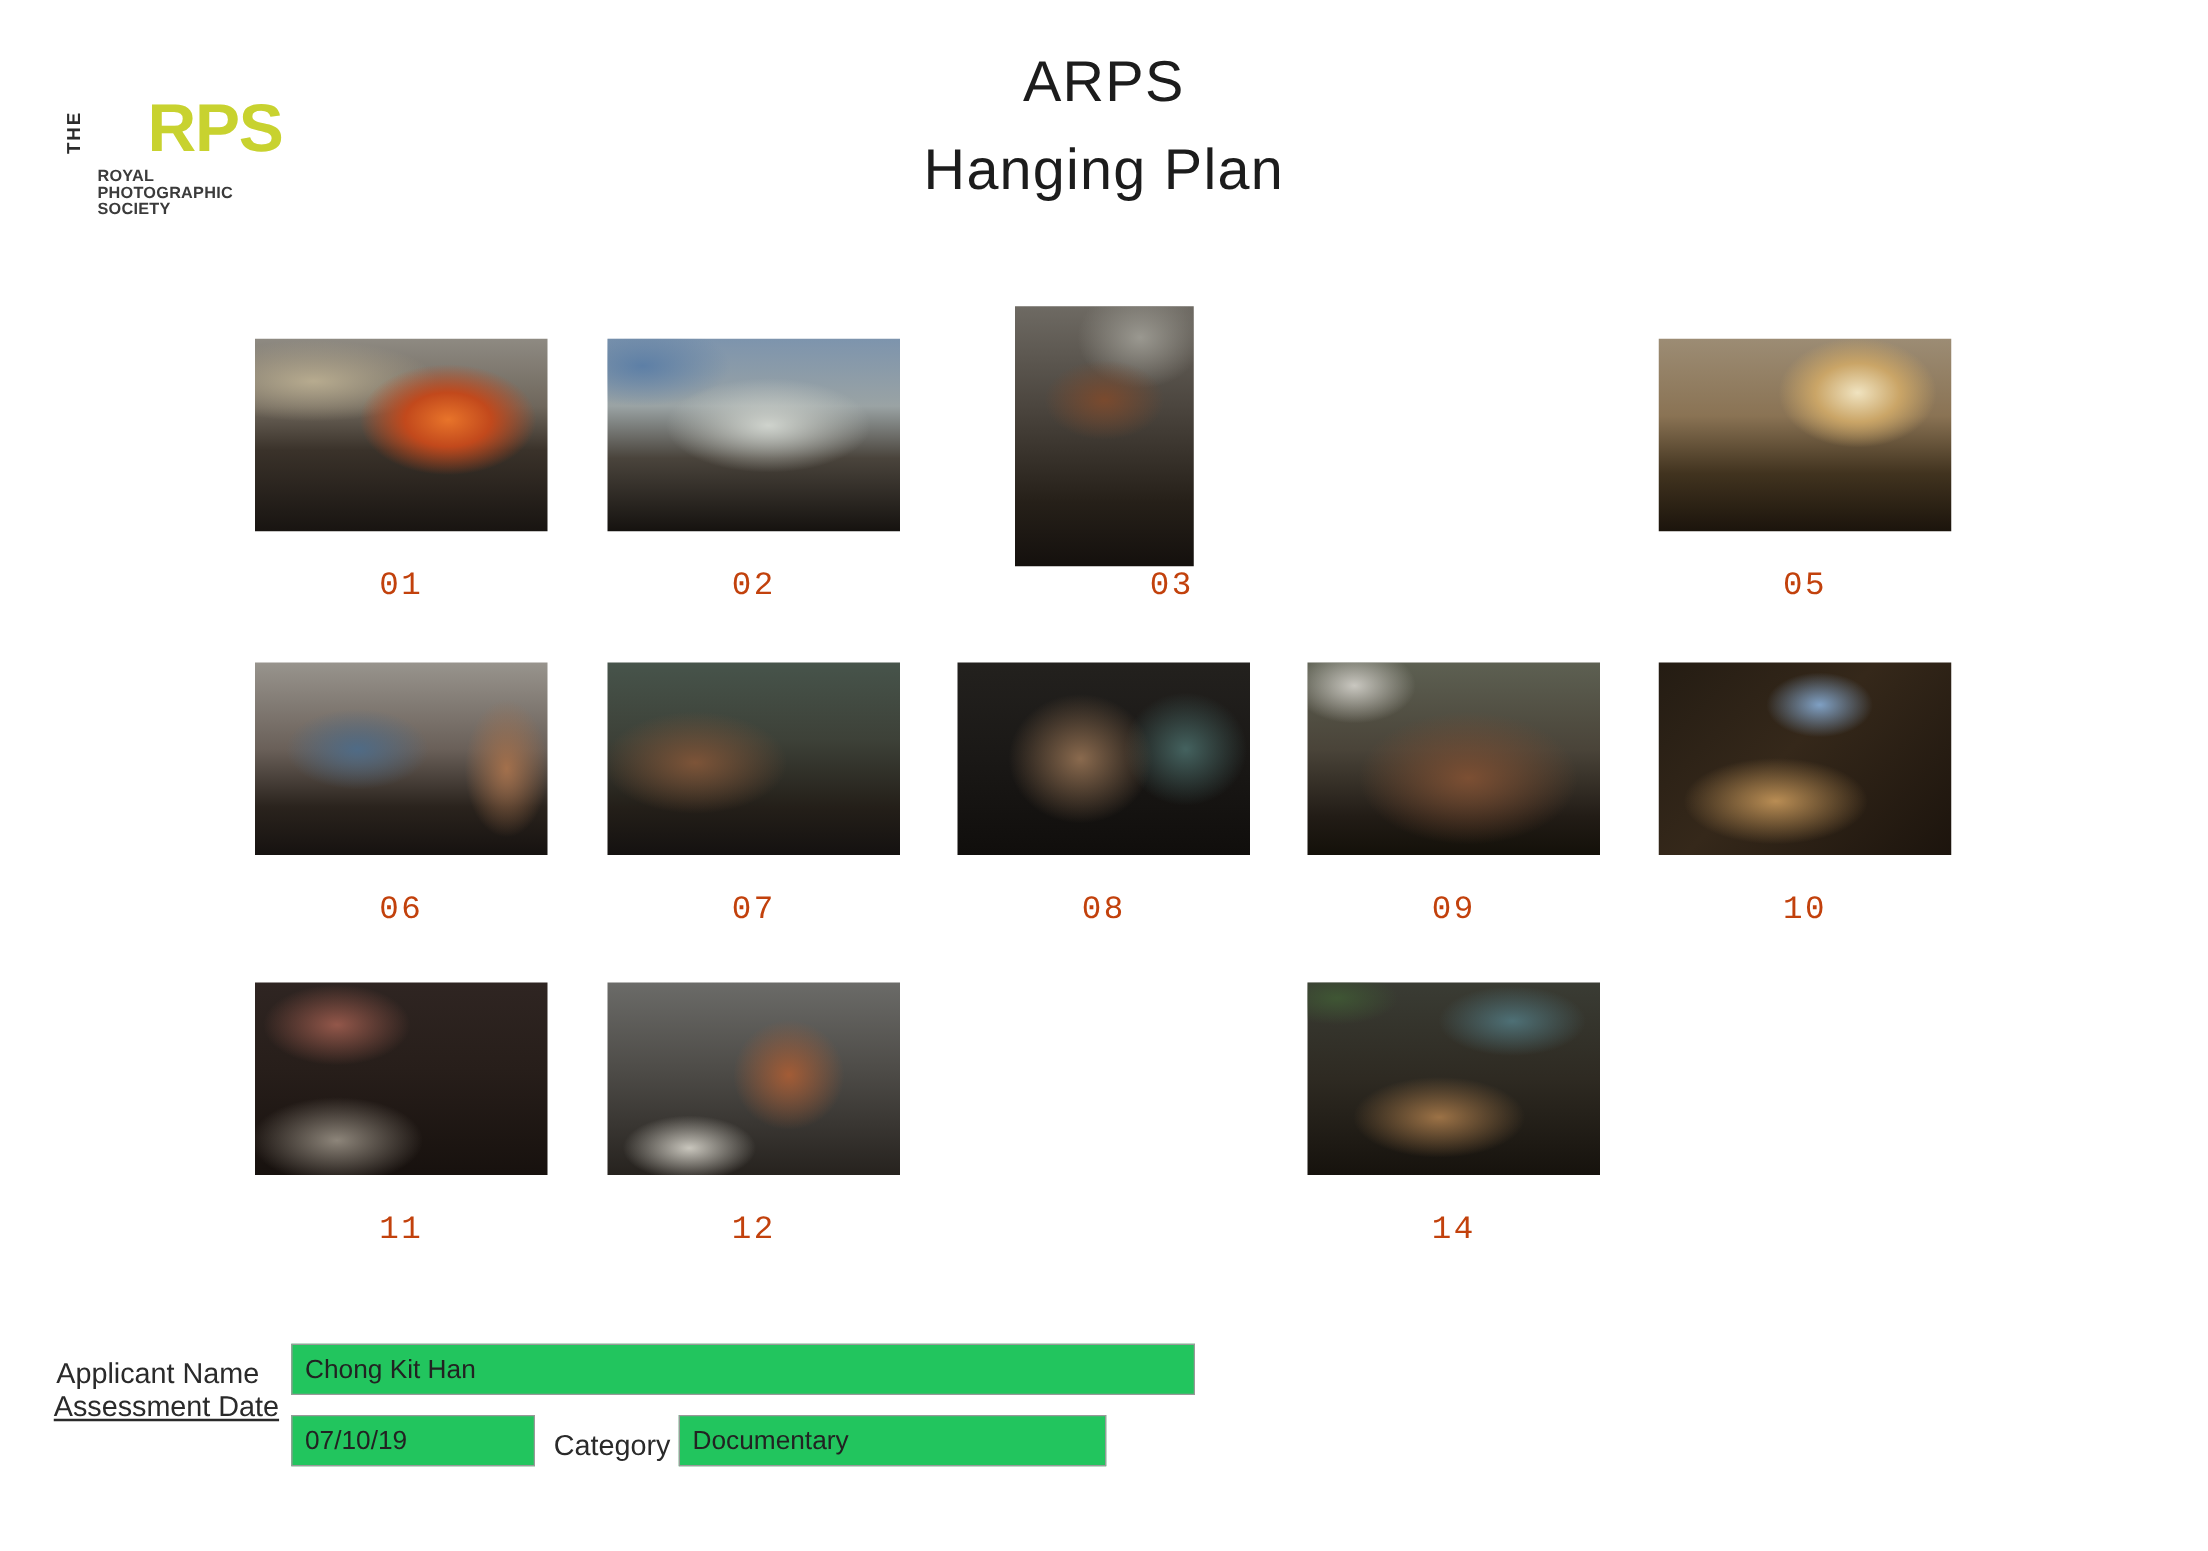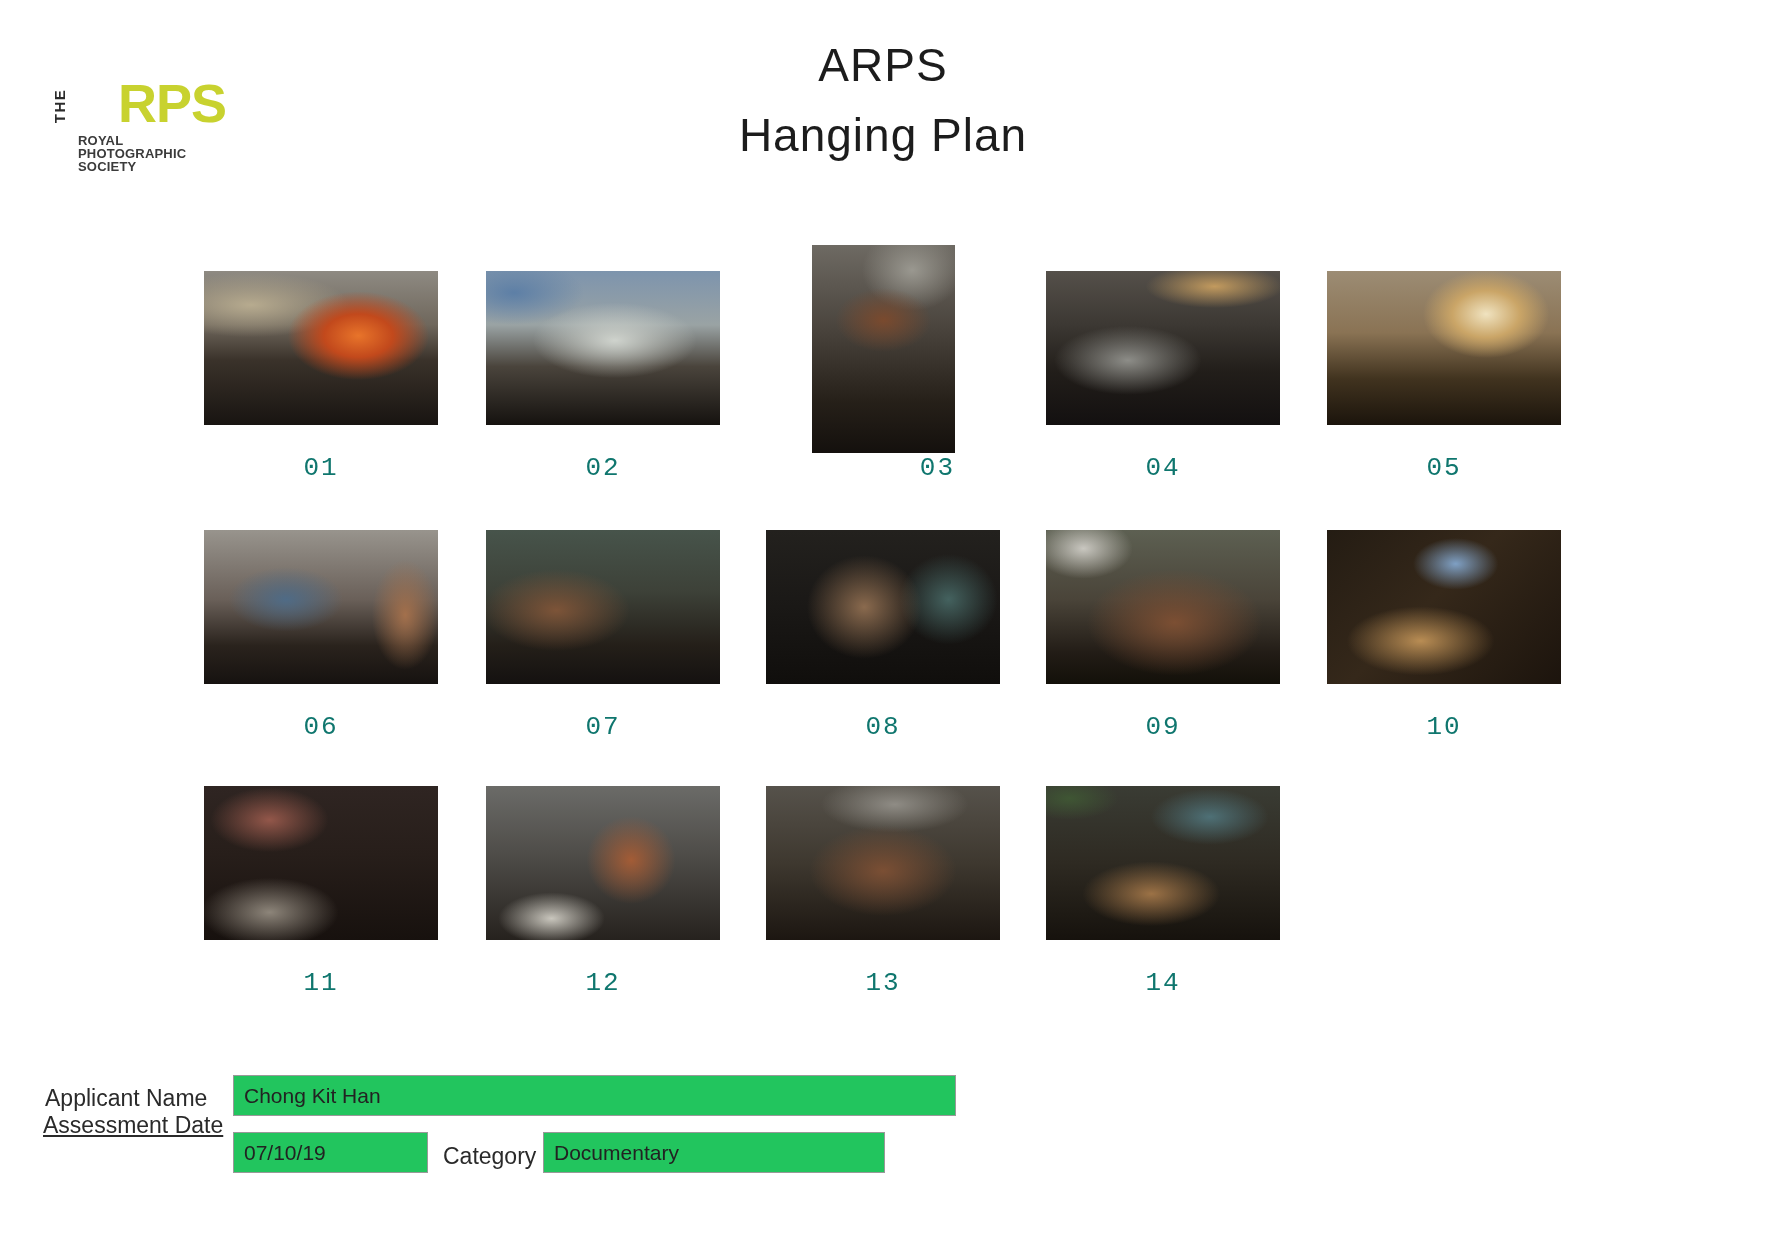--- a/index.html
+++ b/index.html
@@ -21,21 +21,21 @@
   .logo-sub{position:absolute;left:78px;top:134px;font-size:13px;line-height:13px;
             font-weight:700;letter-spacing:0.2px;color:#3b3b3b;}
   .logo-sub span{display:block;}
 
   
   .cell{position:absolute;width:234px;text-align:center;}
   .c1{left:204px}.c2{left:486px}.c3{left:766px}.c4{left:1046px}.c5{left:1327px}
   .r1{top:271px}.r2{top:530px}.r3{top:786px}
   .photo{width:234px;height:154px;background:#444;}
   .num{display:block;margin-top:30px;font-family:"Liberation Mono",monospace;
-       font-size:26px;line-height:26px;letter-spacing:2px;color:#0f766e;}
+       font-size:26px;line-height:26px;letter-spacing:2px;color:#c2410c;}
   .cell.portrait{left:812px;top:245px;width:143px;text-align:right;}
   .cell.portrait .photo{width:143px;height:208px;}
   .cell.portrait .num{margin-top:2px;}
 
   
   .form-label{position:absolute;font-size:23px;color:#2a2a2a;white-space:nowrap;}
   .lbl-name{left:45px;top:1085px;}
   .lbl-date{left:43px;top:1112px;text-decoration:underline;}
   .lbl-cat{left:443px;top:1143px;}
   .input{position:absolute;border:1px solid #999;background:#22c55e;
@@ -70,24 +70,20 @@
     <figcaption class="num">01</figcaption>
   </figure>
   <figure class="cell r1 c2" style="margin:0">
     <div class="photo" style="background: radial-gradient(ellipse 50% 35% at 55% 45%, #cfd3cd 0%, rgba(200,200,195,0) 70%), radial-gradient(ellipse 40% 28% at 12% 14%, #5d7fa6 0%, rgba(93,127,166,0) 75%), linear-gradient(180deg, #7d94ad 0%, #9aa3a4 35%, #4a443c 62%, #15120f 100%);"></div>
     <figcaption class="num">02</figcaption>
   </figure>
   <figure class="cell r1 c3 portrait" style="margin:0">
     <div class="photo" style="background: radial-gradient(ellipse 48% 22% at 50% 36%, #7a4a2e 0%, rgba(122,74,46,0) 70%), radial-gradient(ellipse 50% 28% at 70% 12%, #9a9890 0%, rgba(150,148,140,0) 70%), linear-gradient(180deg, #6e6a63 0%, #4a443d 40%, #262019 75%, #14100d 100%);"></div>
     <figcaption class="num">03</figcaption>
   </figure>
-  <figure class="cell r1 c4" style="margin:0">
-    <div class="photo" style="background: radial-gradient(ellipse 42% 20% at 72% 10%, #c29a5e 0%, rgba(194,154,94,0) 70%), radial-gradient(ellipse 45% 32% at 35% 58%, #8d8d88 0%, rgba(140,140,135,0) 70%), linear-gradient(180deg, #55504a 0%, #3c3833 35%, #221e1a 65%, #131010 100%);"></div>
-    <figcaption class="num">04</figcaption>
-  </figure>
   <figure class="cell r1 c5" style="margin:0">
     <div class="photo" style="background: radial-gradient(ellipse 36% 38% at 68% 28%, #f0e3c0 0%, #caa567 40%, rgba(160,120,70,0) 75%), linear-gradient(180deg, #9c8c74 0%, #8a7354 40%, #41331f 70%, #1b140c 100%);"></div>
     <figcaption class="num">05</figcaption>
   </figure>
 
   <figure class="cell r2 c1" style="margin:0">
     <div class="photo" style="background: radial-gradient(ellipse 22% 55% at 86% 55%, #a3704c 0%, rgba(163,112,76,0) 65%), radial-gradient(ellipse 35% 30% at 35% 45%, #4f6b86 0%, rgba(79,107,134,0) 70%), linear-gradient(180deg, #98948d 0%, #6a6059 45%, #2a231d 75%, #161210 100%);"></div>
     <figcaption class="num">06</figcaption>
   </figure>
   <figure class="cell r2 c2" style="margin:0">
@@ -108,24 +104,20 @@
   </figure>
 
   <figure class="cell r3 c1" style="margin:0">
     <div class="photo" style="background: radial-gradient(ellipse 36% 30% at 28% 22%, #93574a 0%, rgba(147,87,74,0) 70%), radial-gradient(ellipse 42% 32% at 28% 82%, #8d857a 0%, rgba(141,133,122,0) 70%), linear-gradient(180deg, #2f2522 0%, #271e1a 45%, #17110e 100%);"></div>
     <figcaption class="num">11</figcaption>
   </figure>
   <figure class="cell r3 c2" style="margin:0">
     <div class="photo" style="background: radial-gradient(ellipse 28% 42% at 62% 48%, #a35c36 0%, rgba(163,92,54,0) 68%), radial-gradient(ellipse 35% 26% at 28% 86%, #c9c6bd 0%, rgba(200,196,185,0) 65%), linear-gradient(180deg, #6b6b68 0%, #4e4c48 45%, #26221e 100%);"></div>
     <figcaption class="num">12</figcaption>
   </figure>
-  <figure class="cell r3 c3" style="margin:0">
-    <div class="photo" style="background: radial-gradient(ellipse 45% 42% at 50% 55%, #7b4f34 0%, rgba(123,79,52,0) 70%), radial-gradient(ellipse 45% 26% at 55% 12%, #8f8c85 0%, rgba(143,140,133,0) 70%), linear-gradient(180deg, #56524b 0%, #3e382f 50%, #1c1611 100%);"></div>
-    <figcaption class="num">13</figcaption>
-  </figure>
   <figure class="cell r3 c4" style="margin:0">
     <div class="photo" style="background: radial-gradient(ellipse 36% 26% at 70% 20%, #4e7076 0%, rgba(78,112,118,0) 70%), radial-gradient(ellipse 30% 20% at 10% 8%, #3f5634 0%, rgba(63,86,52,0) 70%), radial-gradient(ellipse 42% 30% at 45% 70%, #9c7246 0%, rgba(156,114,70,0) 70%), linear-gradient(180deg, #3a3c34 0%, #2e2a22 50%, #16120d 100%);"></div>
     <figcaption class="num">14</figcaption>
   </figure>
 
   <span class="form-label lbl-name">Applicant Name</span>
   <input class="input in-name" type="text" value="Chong Kit Han" style="">
 
   <span class="form-label lbl-date">Assessment Date</span>
   <input class="input in-date" type="text" value="07/10/19" style="">

